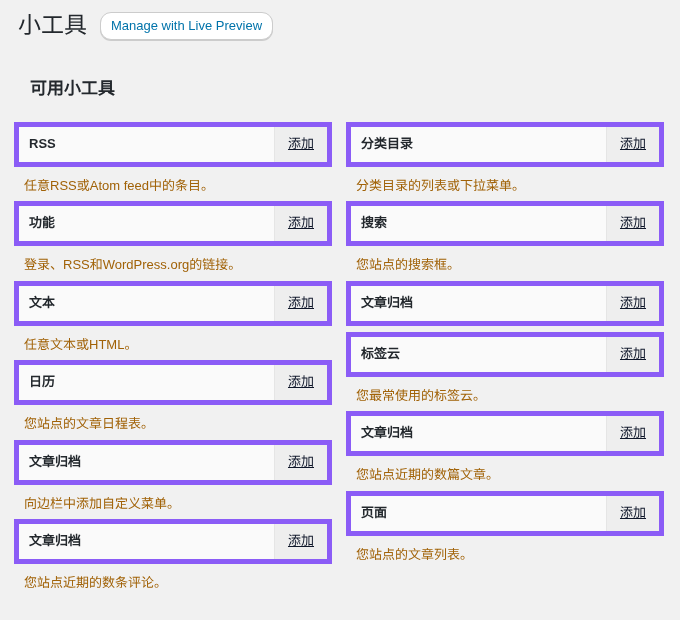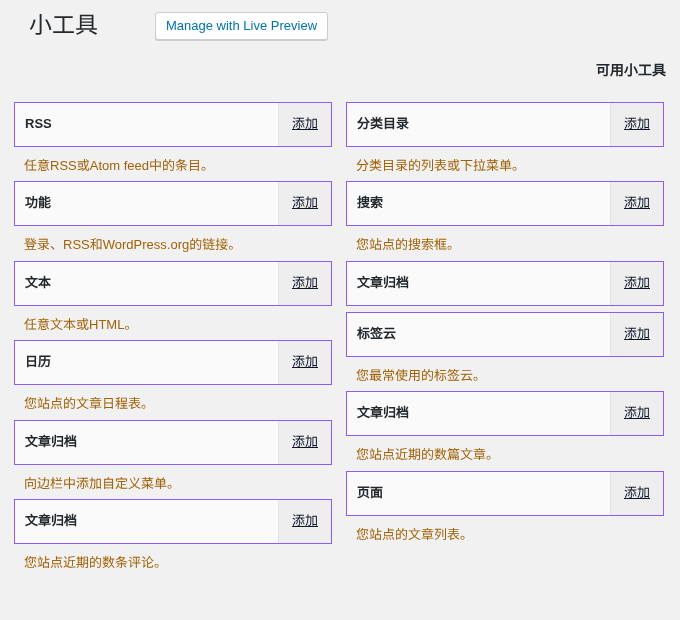--- a/index.html
+++ b/index.html
@@ -30,51 +30,49 @@
     align-items: center;
     padding-top: 9px;
     height: 42px;
     box-sizing: border-box;
   }
   .page-title {
     font-size: 23px;
     font-weight: 400;
     color: #23282d;
     line-height: 1.3;
-    margin: 15px;
+    margin: 4px;
     padding: 0 9px 0 0;
     white-space: nowrap;
   }
   .live-preview-button {
     display: inline-block;
     background: #fff;
     border: 1px solid #ccc;
-    border-radius: 3px;
+    border-radius: 11px;
     color: #0073aa;
     font-size: 13px;
     line-height: 26px;
     height: 28px;
     box-sizing: border-box;
     padding: 0 10px;
     white-space: nowrap;
     cursor: pointer;
     box-shadow: 0 1px 0 #ccc;
     text-decoration: none;
-    margin-left: 33px;
   }
 
   
   .section-heading {
-    font-size: 14px;
+    font-size: 17px;
     font-weight: 700;
     color: #23282d;
-    margin: 0;
+    margin: 16px;
     padding: 19px 0 0 0;
     line-height: 1.4;
-    text-align: right;
   }
 
   
   .widget-columns {
     display: flex;
     gap: 14px;
     margin-top: 21px;
   }
   .widget-column {
     width: 318px;
@@ -83,21 +81,21 @@
 
   .widget-entry {
     margin-bottom: 6px;
   }
 
   .widget-card {
     display: flex;
     align-items: stretch;
     justify-content: space-between;
     height: 45px;
-    border: 1px solid #8b5cf6;
+    border: 5px solid #8b5cf6;
     box-sizing: border-box;
     background: #fafafa;
   }
   .widget-title-area {
     flex: 1 1 auto;
     display: flex;
     align-items: center;
     padding-left: 10px;
     min-width: 0;
     background: #fafafa;

